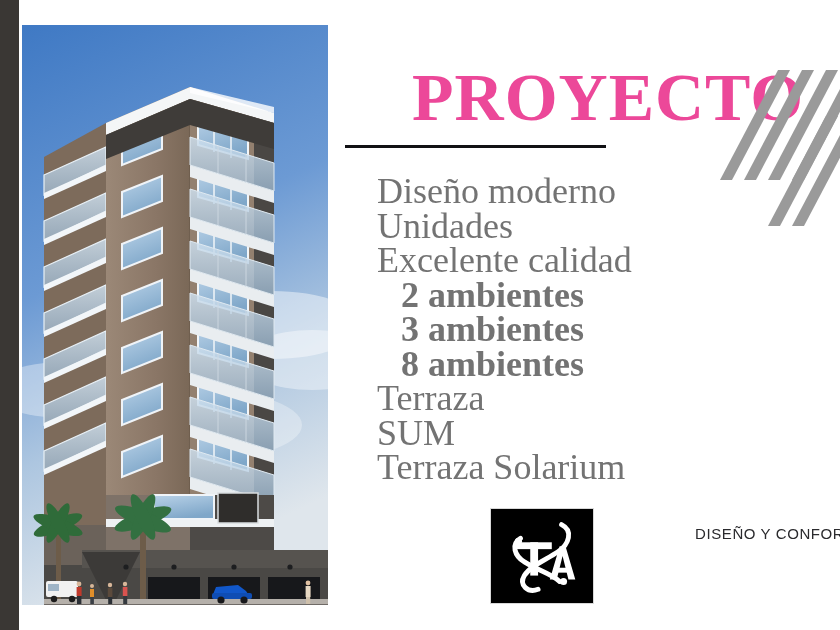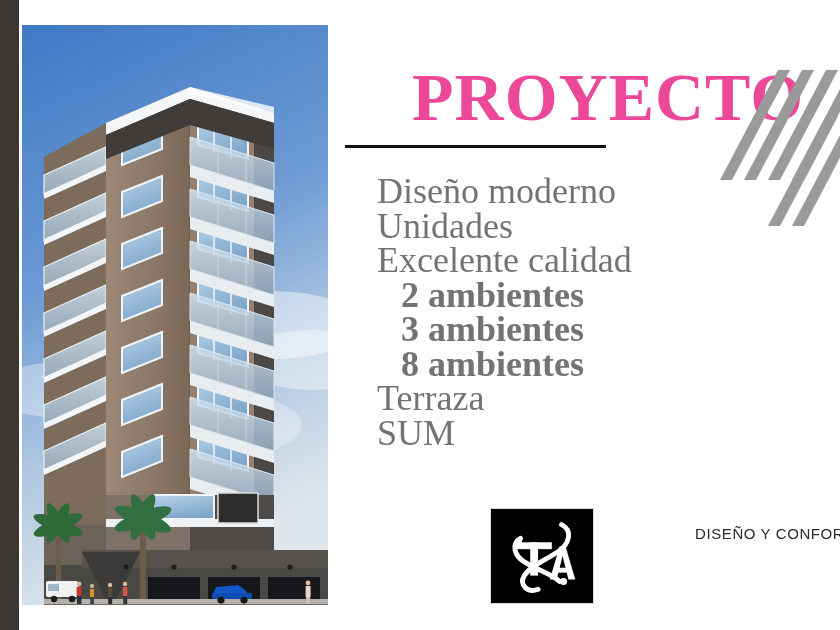--- a/index.html
+++ b/index.html
@@ -335,20 +335,21 @@
 
   <div class="feature-list">
     <div class="feature-item">Diseño moderno</div>
     <div class="feature-item">Unidades</div>
     <div class="feature-item">Excelente calidad</div>
     <div class="feature-item indent">2 ambientes</div>
     <div class="feature-item indent">3 ambientes</div>
     <div class="feature-item indent">8 ambientes</div>
     <div class="feature-item">Terraza</div>
     <div class="feature-item">SUM</div>
+    <div class="feature-item">Terraza Solarium</div>
   </div>
 
   <div class="logo">
     <svg viewBox="0 0 104 96">
       <rect x="0" y="0" width="104" height="96" fill="#000000"></rect>
 
       <path d="M72 16 C84 22 80 36 68 44 C56 52 40 58 34 68 C28 78 38 86 48 82" fill="none" stroke="#ffffff" stroke-width="5" stroke-linecap="round"></path>
       <path d="M30 30 C20 36 24 48 34 54 C46 62 62 66 70 74" fill="none" stroke="#ffffff" stroke-width="5" stroke-linecap="round"></path>
       <circle cx="28" cy="33" r="3.6" fill="#ffffff"></circle>
       <circle cx="74" cy="74" r="3.6" fill="#ffffff"></circle>

